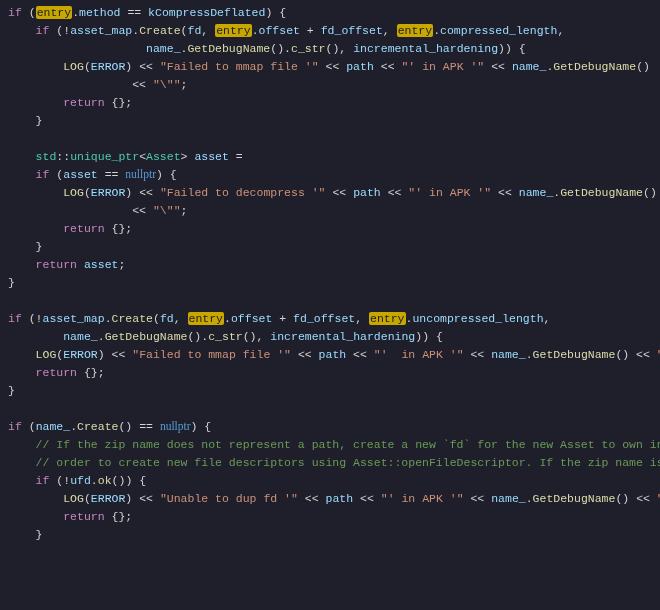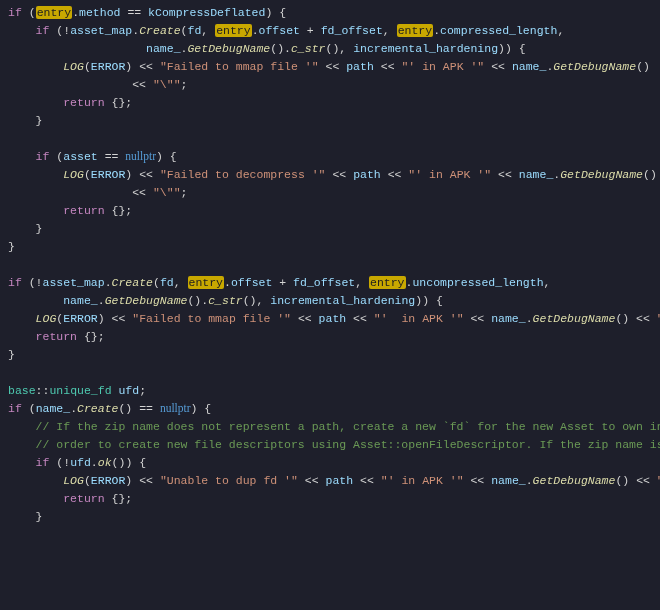--- a/index.html
+++ b/index.html
@@ -31,21 +31,21 @@
     .code-line {
       display: block;
       white-space: pre;
       padding: 0 8px;
       min-height: 18px;
     }
 
     
     .kw { color: #c586c0; }         
     .kw2 { color: #569cd6; font-family: Liberation Serif, serif; }        
-    .fn { color: #dcdcaa; font-style: italic; }         
+    .fn { color: #dcdcaa; }         
     .str { color: #ce9178; }        
     .op { color: #d4d4d4; }         
     .cm { color: #6a9955; }         
     .var { color: #9cdcfe; }        
     .ns { color: #4ec9b0; }
 
     .highlight-yellow {
       background-color: #c8a800;
       color: #1e1e1e;
       padding: 0 1px;
@@ -66,50 +66,51 @@
   <span class="code-line">        <span class="fn">LOG</span>(<span class="var">ERROR</span>) &lt;&lt; <span class="str">"Failed to mmap file '"</span> &lt;&lt; <span class="var">path</span> &lt;&lt; <span class="str">"' in APK '"</span> &lt;&lt; <span class="var">name_</span>.<span class="fn">GetDebugName</span>()</span>
 
   <span class="code-line">                  &lt;&lt; <span class="str">"\"</span><span class="str">"</span>;</span>
 
   <span class="code-line">        <span class="kw">return</span> {};</span>
 
   <span class="code-line">    }</span>
 
   <span class="code-line"> </span>
 
+  <span class="code-line">    <span class="ns">std</span>::<span class="ns">unique_ptr</span>&lt;<span class="ns">Asset</span>&gt; <span class="var">asset</span> =</span>
 
 
   <span class="code-line">    <span class="kw">if</span> (<span class="var">asset</span> == <span class="kw2">nullptr</span>) {</span>
 
   <span class="code-line">        <span class="fn">LOG</span>(<span class="var">ERROR</span>) &lt;&lt; <span class="str">"Failed to decompress '"</span> &lt;&lt; <span class="var">path</span> &lt;&lt; <span class="str">"' in APK '"</span> &lt;&lt; <span class="var">name_</span>.<span class="fn">GetDebugName</span>()</span>
 
   <span class="code-line">                  &lt;&lt; <span class="str">"\"</span><span class="str">"</span>;</span>
 
   <span class="code-line">        <span class="kw">return</span> {};</span>
 
   <span class="code-line">    }</span>
 
+  <span class="code-line">    <span class="kw">return</span> <span class="var">asset</span>;</span>
 
   <span class="code-line">}</span>
 
   <span class="code-line"> </span>
 
   <span class="code-line"><span class="kw">if</span> (!<span class="var">asset_map</span>.<span class="fn">Create</span>(<span class="var">fd</span>, <span class="highlight-yellow">entry</span>.<span class="var">offset</span> + <span class="var">fd_offset</span>, <span class="highlight-yellow">entry</span>.<span class="var">uncompressed_length</span>,</span>
 
   <span class="code-line">        <span class="var">name_</span>.<span class="fn">GetDebugName</span>().<span class="fn">c_str</span>(), <span class="var">incremental_hardening</span>)) {</span>
 
   <span class="code-line">    <span class="fn">LOG</span>(<span class="var">ERROR</span>) &lt;&lt; <span class="str">"Failed to mmap file '"</span> &lt;&lt; <span class="var">path</span> &lt;&lt; <span class="str">"'  in APK '"</span> &lt;&lt; <span class="var">name_</span>.<span class="fn">GetDebugName</span>() &lt;&lt; <span class="str">"\""</span>;</span>
 
   <span class="code-line">    <span class="kw">return</span> {};</span>
 
   <span class="code-line">}</span>
 
   <span class="code-line"> </span>
 
-  <span class="code-line"><span class="ns">base</span>::<span class="ns">unique_fd</span> <span class="var">ufd</span>;</span>
 
   <span class="code-line"><span class="kw">if</span> (<span class="var">name_</span>.<span class="fn">Create</span>() == <span class="kw2">nullptr</span>) {</span>
 
   <span class="code-line">    <span class="cm">// If the zip name does not represent a path, create a new `fd` for the new Asset to own in</span></span>
 
   <span class="code-line">    <span class="cm">// order to create new file descriptors using Asset::openFileDescriptor. If the zip name is a</span></span>
 
 
 
   <span class="code-line">    <span class="kw">if</span> (!<span class="var">ufd</span>.<span class="fn">ok</span>()) {</span>

